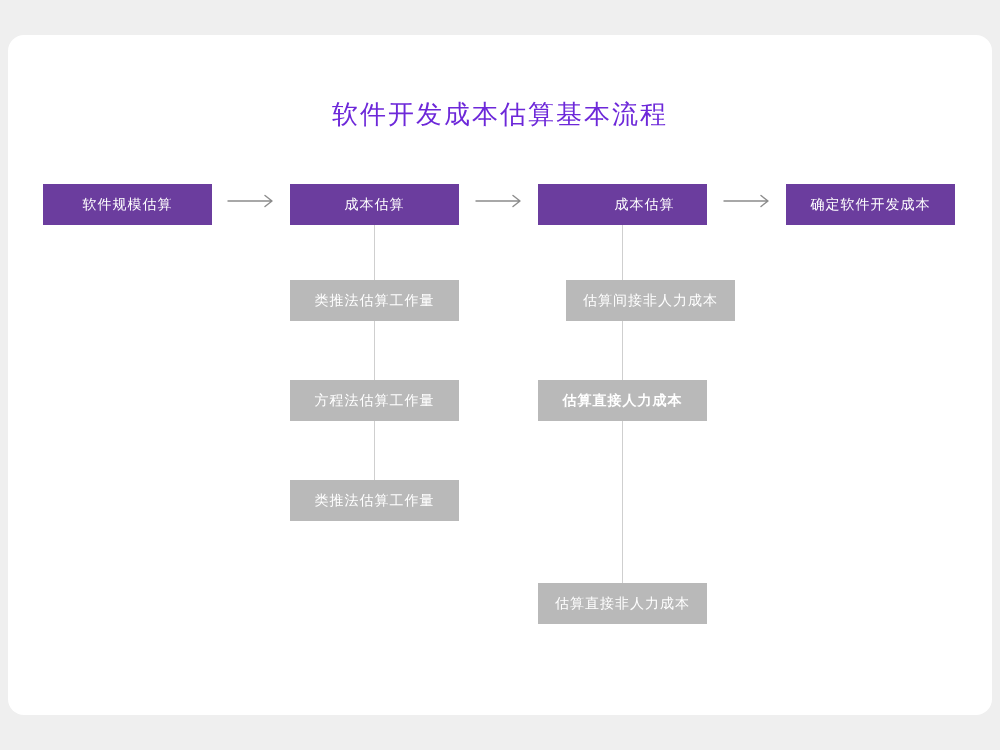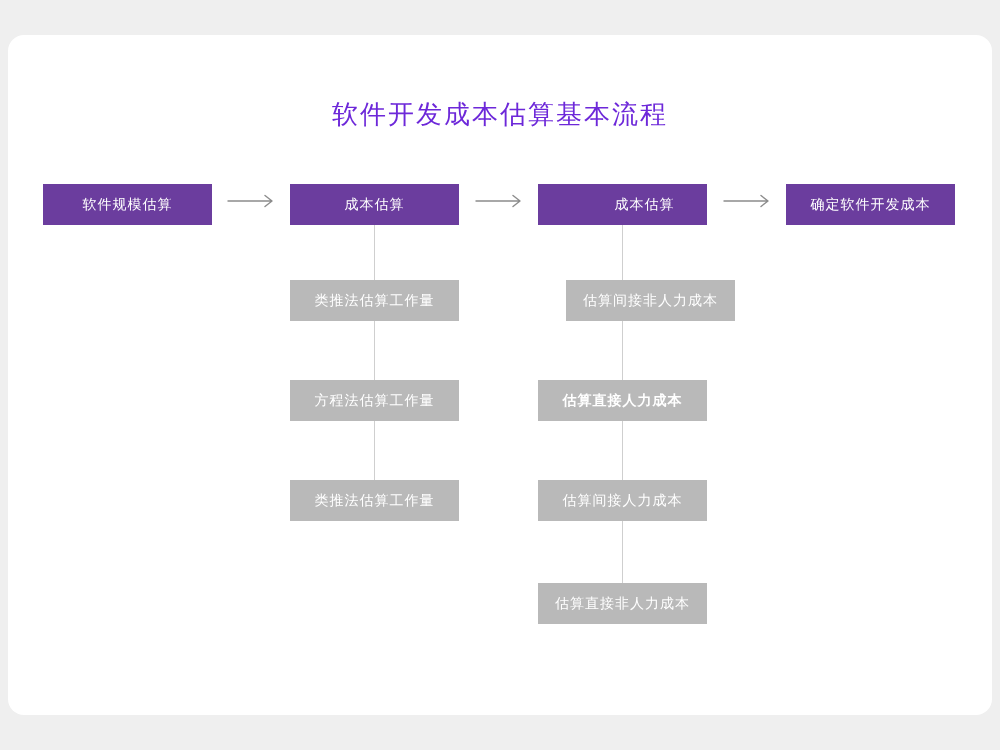--- a/index.html
+++ b/index.html
@@ -70,16 +70,15 @@
 
   <div class="vline" style="left:374px; top:217px; height:280px;"></div>
   <div class="vline" style="left:622px; top:217px; height:382px;"></div>
 
   <div class="node secondary" style="left:290px; top:280px; width:169px;">类推法估算工作量</div>
   <div class="node secondary" style="left:290px; top:380px; width:169px;">方程法估算工作量</div>
   <div class="node secondary" style="left:290px; top:480px; width:169px;">类推法估算工作量</div>
 
   <div class="node secondary" style="left:566px; top:280px; width:169px;">估算间接非人力成本</div>
   <div class="node secondary" style="left:538px; top:380px; width:169px;font-weight:bold;">估算直接人力成本</div>
-  <div class="node secondary" style="left:538px; top:480px; width:169px;">估算间接人力成本</div>
   <div class="node secondary" style="left:538px; top:583px; width:169px;">估算直接非人力成本</div>
 
 </div>
 
 </body></html>

